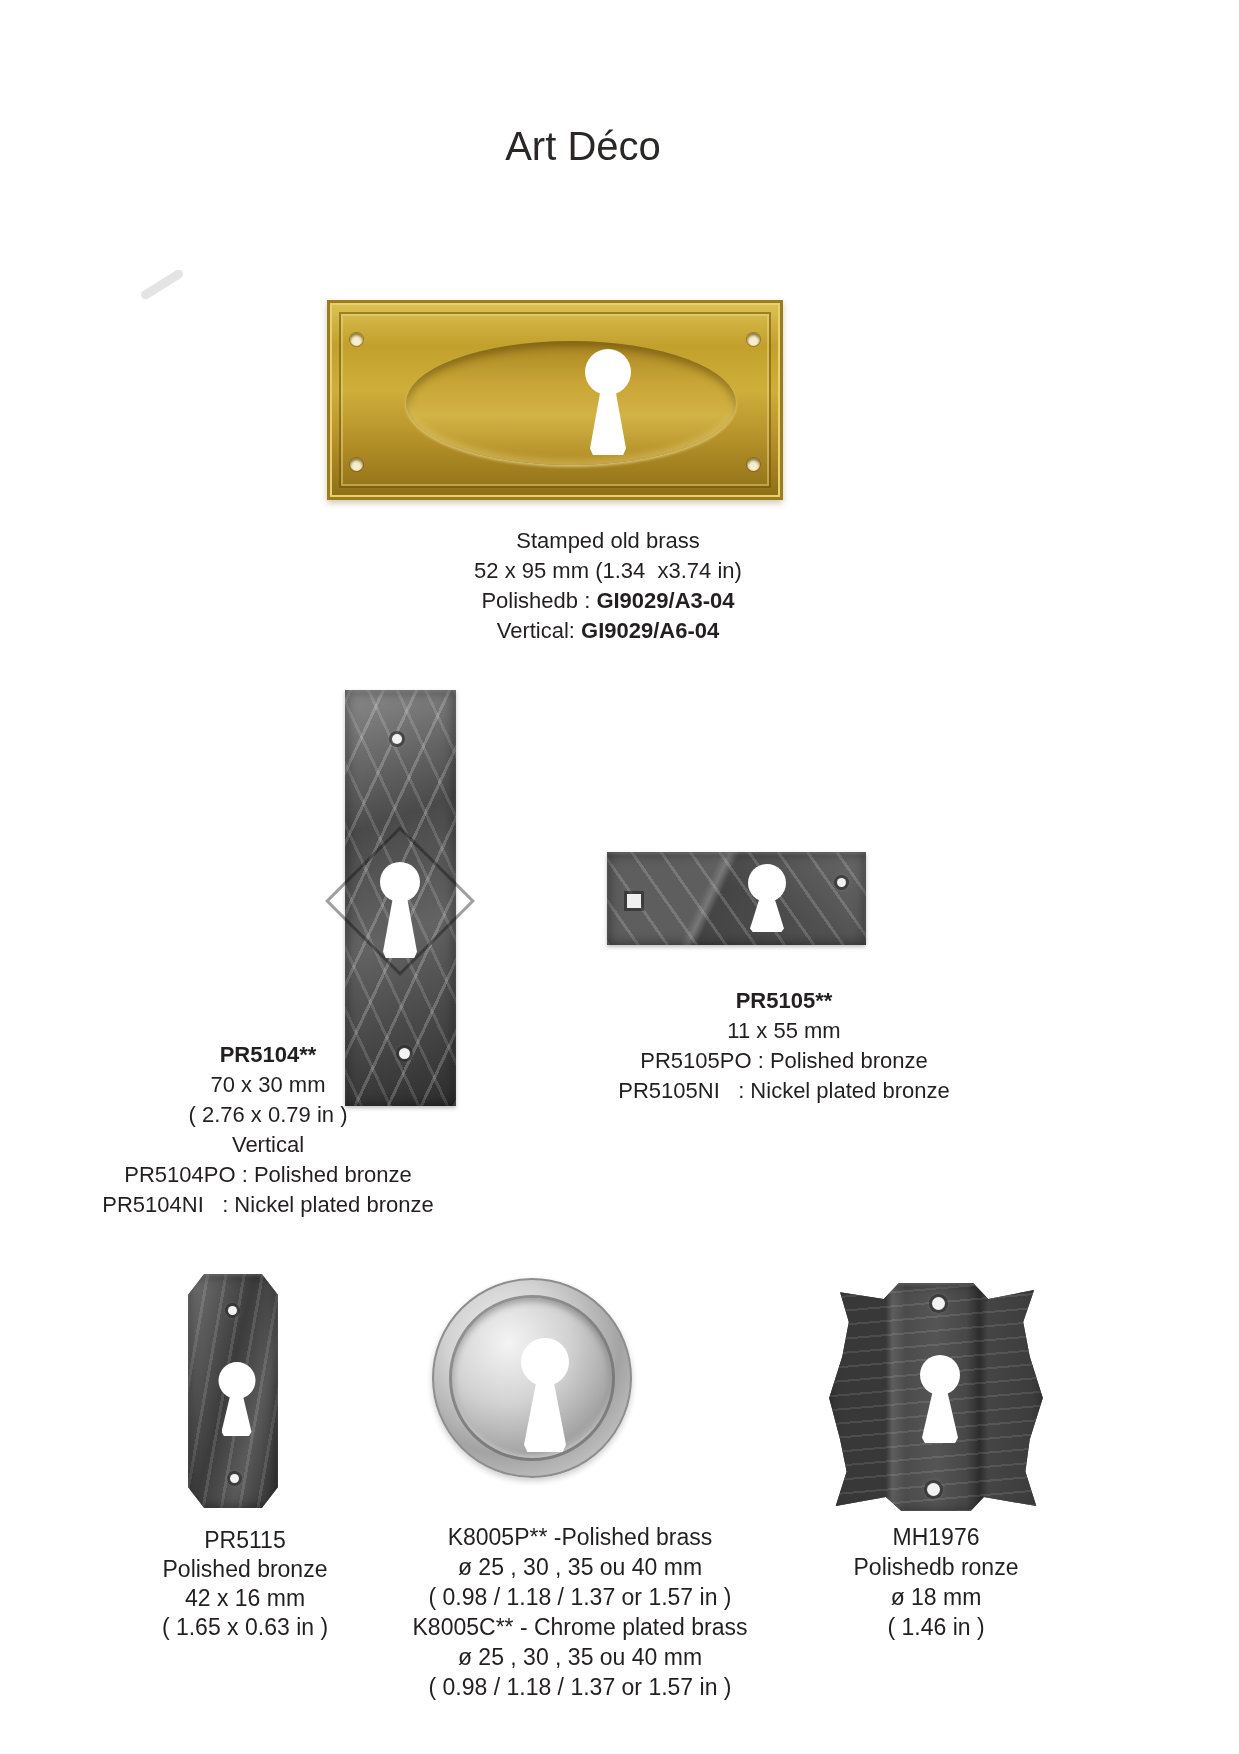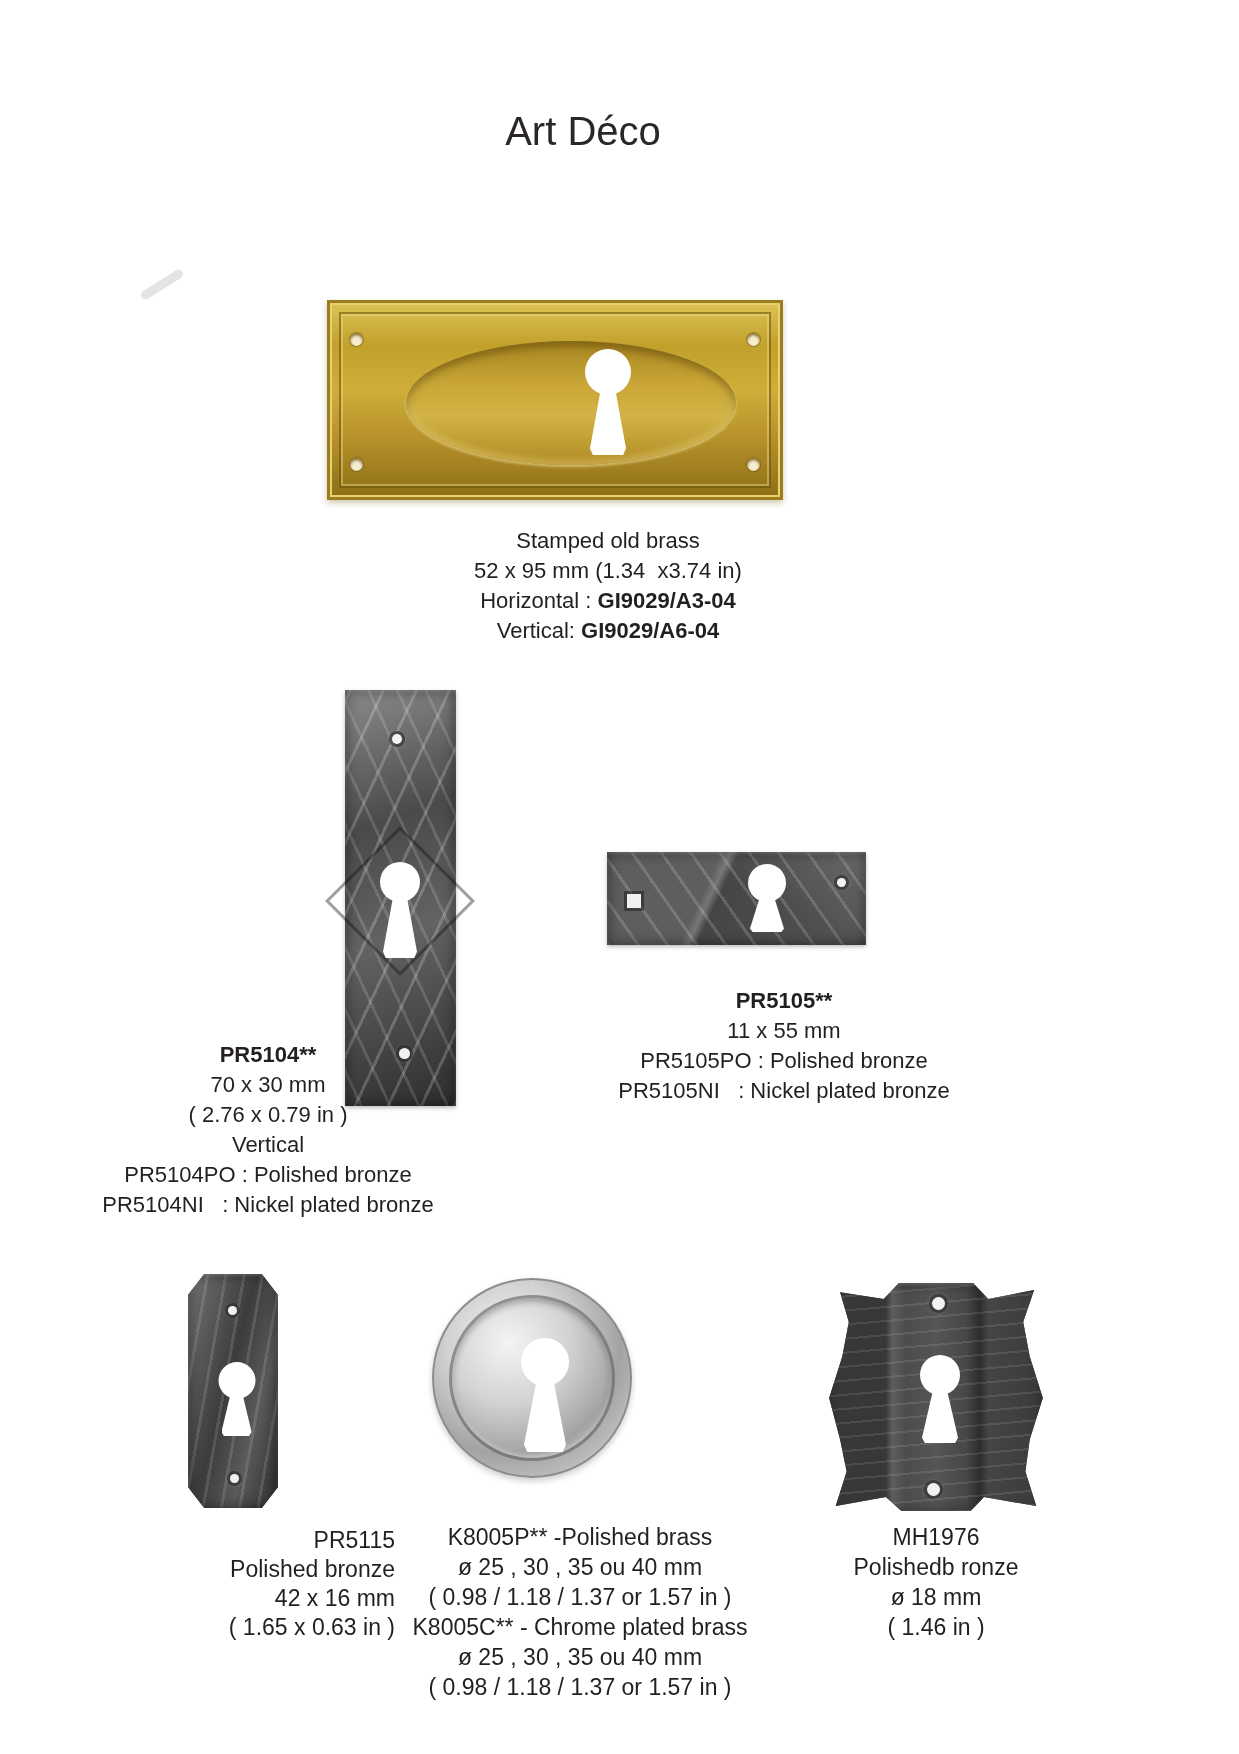--- a/index.html
+++ b/index.html
@@ -1,19 +1,19 @@
 <!DOCTYPE html>
 <html><head>
 <meta charset="utf-8">
 <style>
   html,body{margin:0;padding:0;background:#ffffff;}
   .page{position:relative;width:1239px;height:1754px;background:#ffffff;overflow:hidden;
         font-family:"Liberation Sans", sans-serif;color:#231f20;margin:0 auto;}
 
-  .page-title{position:absolute;left:413px;top:109px;width:340px;text-align:center;
+  .page-title{position:absolute;left:413px;top:124px;width:340px;text-align:center;
               font-size:40px;font-weight:400;color:#2b2727;}
 
   .caption{position:absolute;text-align:center;font-size:22px;line-height:30px;}
   .caption .cap-line{white-space:pre;}
   .caption2{position:absolute;text-align:center;font-size:23px;line-height:30px;}
   .caption2 .cap-line{white-space:pre;}
   .b{font-weight:bold;margin-top:16px;}
 
   
   .keyhole{position:absolute;}
@@ -96,21 +96,21 @@
     <span class="screw-brass" style="right:20px;bottom:26px;width:13px;height:13px;"></span>
     <div class="keyhole" style="left:255px;top:46px;width:46px;height:108px;">
       <span class="kh-head" style="width:46px;height:46px;"></span>
       <span class="kh-stem" style="top:40px;width:36px;height:66px;"></span>
     </div>
   </div>
 
   <div class="caption" style="left:408px;top:526px;width:400px;">
     <div class="cap-line">Stamped old brass</div>
     <div class="cap-line">52 x 95 mm (1.34  x3.74 in)</div>
-    <div class="cap-line"><span>Horizontal : </span><span class="b">GI9029/A3-04</span></div>
+    <div class="cap-line"><span>Polishedb : </span><span class="b">GI9029/A3-04</span></div>
     <div class="cap-line"><span>Vertical: </span><span class="b">GI9029/A6-04</span></div>
   </div>
 
   <div class="plate-dark" style="left:345px;top:690px;width:111px;height:416px;">
     <span class="diamond" style="left:2px;top:158px;width:100px;height:100px;"></span>
     <span class="screw" style="left:47px;top:44px;width:10px;height:10px;"></span>
     <span class="screw" style="left:54px;top:358px;width:11px;height:11px;"></span>
     <div class="keyhole" style="left:35px;top:172px;width:40px;height:96px;">
       <span class="kh-head" style="width:40px;height:40px;"></span>
       <span class="kh-stem" style="top:34px;width:34px;height:62px;"></span>
@@ -144,21 +144,21 @@
 
   <div class="plate-dark plate-5115" style="left:188px;top:1274px;width:90px;height:234px;">
     <span class="screw" style="left:40px;top:32px;width:9px;height:9px;"></span>
     <span class="screw" style="left:42px;top:200px;width:9px;height:9px;"></span>
     <div class="keyhole" style="left:30px;top:88px;width:37px;height:74px;">
       <span class="kh-head" style="width:37px;height:37px;"></span>
       <span class="kh-stem" style="top:32px;width:30px;height:42px;"></span>
     </div>
   </div>
 
-  <div class="caption2" style="left:95px;top:1526px;width:300px;line-height:29px;text-align:right;">
+  <div class="caption2" style="left:95px;top:1526px;width:300px;line-height:29px;">
     <div class="cap-line">PR5115</div>
     <div class="cap-line">Polished bronze</div>
     <div class="cap-line">42 x 16 mm</div>
     <div class="cap-line">( 1.65 x 0.63 in )</div>
   </div>
 
   <div class="chrome-rose">
     <div class="chrome-ring"></div>
     <div class="keyhole" style="left:87px;top:58px;width:48px;height:114px;">
       <span class="kh-head" style="width:48px;height:48px;"></span>

